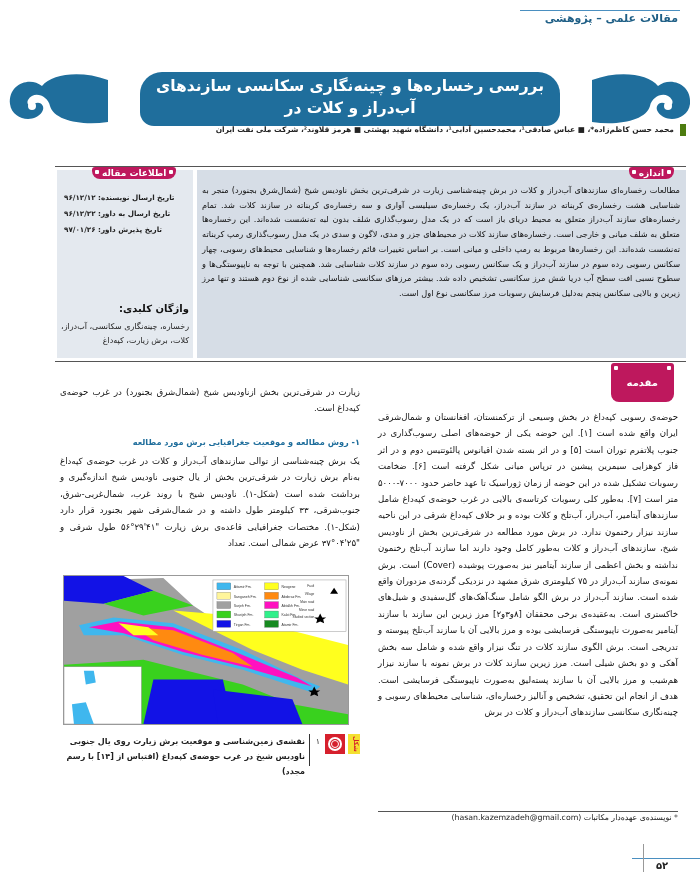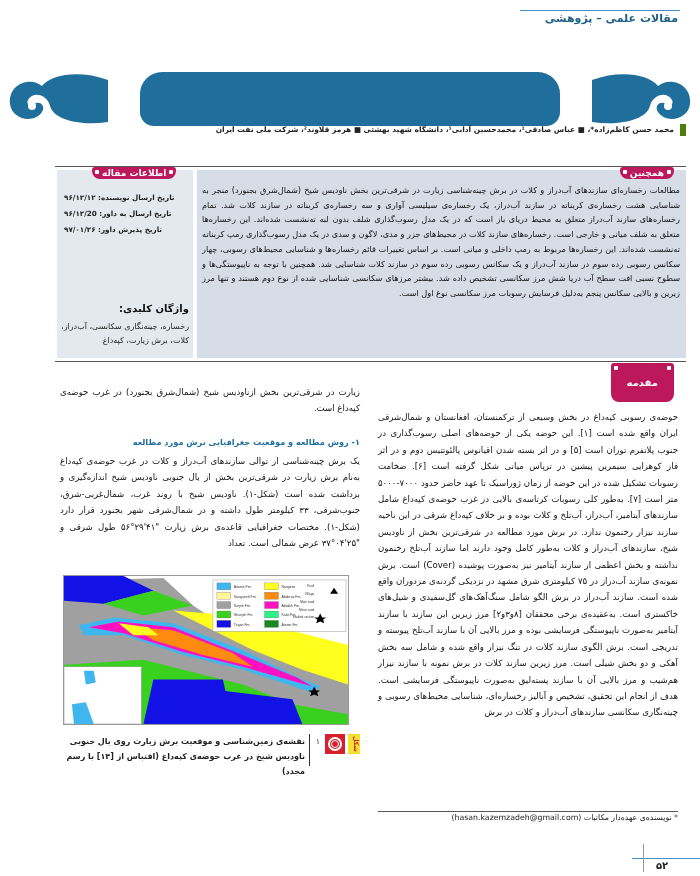--- a/index.html
+++ b/index.html
@@ -76,35 +76,36 @@
   <svg class="scroll left" viewBox="0 0 110 58">
     <path d="M108 10 C80 0 52 4 42 16 C30 6 8 14 10 34 C12 50 34 54 42 42 C46 36 40 30 34 34 C30 38 26 34 28 30 C34 20 48 26 50 36 C54 50 80 56 108 52 Z" fill="#1f6e9c"></path>
     <circle cx="32" cy="36" r="4" fill="#fff"></circle>
   </svg>
   <div class="banner-body"></div>
   <svg class="scroll right" viewBox="0 0 110 58" style="transform:scaleX(-1)">
     <path d="M108 10 C80 0 52 4 42 16 C30 6 8 14 10 34 C12 50 34 54 42 42 C46 36 40 30 34 34 C30 38 26 34 28 30 C34 20 48 26 50 36 C54 50 80 56 108 52 Z" fill="#1f6e9c"></path>
     <circle cx="32" cy="36" r="4" fill="#fff"></circle>
   </svg>
   <div class="banner-title">
+    <div>بررسی رخساره‌ها و چینه‌نگاری سکانسی سازندهای آب‌دراز و کلات در</div>
   </div>
 </div>
 
 <div class="authors">محمد حسن کاظم‌زاده*، ■ عباس صادقی¹، محمدحسین آدابی¹، دانشگاه شهید بهشتی ■ هرمز قلاوند²، شرکت ملی نفت ایران</div>
 
 <div class="abstract-top-rule"></div>
 <div class="abstract-box"></div>
 <div class="info-box"></div>
-<div class="tag tag-abstract">همچنین</div>
+<div class="tag tag-abstract">اندازه</div>
 <div class="tag tag-info">اطلاعات مقاله</div>
 <div class="abstract-text">مطالعات رخساره‌ای سازندهای آب‌دراز و کلات در برش چینه‌شناسی زیارت در شرقی‌ترین بخش ناودیس شیخ (شمال‌شرق بجنورد) منجر به شناسایی هشت رخساره‌ی کربناته در سازند آب‌دراز، یک رخساره‌ی سیلیسی آواری و سه رخساره‌ی کربناته در سازند کلات شد. تمام رخساره‌های سازند آب‌دراز متعلق به محیط دریای باز است که در یک مدل رسوب‌گذاری شلف بدون لبه ته‌نشست شده‌اند. این رخساره‌ها متعلق به شلف میانی و خارجی است. رخساره‌های سازند کلات در محیط‌های جزر و مدی، لاگون و سدی در یک مدل رسوب‌گذاری رمپ کربناته ته‌نشست شده‌اند. این رخساره‌ها مربوط به رمپ داخلی و میانی است. بر اساس تغییرات قائم رخساره‌ها و شناسایی محیط‌های رسوبی، چهار سکانس رسوبی رده سوم در سازند آب‌دراز و یک سکانس رسوبی رده سوم در سازند کلات شناسایی شد. همچنین با توجه به ناپیوستگی‌ها و سطوح نسبی افت سطح آب دریا شش مرز سکانسی تشخیص داده شد. بیشتر مرزهای سکانسی شناسایی شده از نوع دوم هستند و تنها مرز زیرین و بالایی سکانس پنجم به‌دلیل فرسایش رسوبات مرز سکانسی نوع اول است.</div>
 
 <div class="info-dates">
   <div>تاریخ ارسال نویسنده: ۹۶/۱۲/۱۲</div>
-  <div>تاریخ ارسال به داور: ۹۶/۱۲/20</div>
+  <div>تاریخ ارسال به داور: ۹۶/۱۲/۲۲</div>
   <div>تاریخ پذیرش داور: ۹۷/۰۱/۲۶</div>
 </div>
 <div class="keywords-title">واژگان کلیدی:</div>
 <div class="keywords">رخساره، چینه‌نگاری سکانسی، آب‌دراز، کلات، برش زیارت، کپه‌داغ</div>
 <div class="abstract-bottom-rule"></div>
 
 <div class="tag tag-intro">مقدمه</div>
 <div class="col-right">حوضه‌ی رسوبی کپه‌داغ در بخش وسیعی از ترکمنستان، افغانستان و شمال‌شرقی ایران واقع شده است [۱]. این حوضه یکی از حوضه‌های اصلی رسوب‌گذاری در جنوب پلاتفرم توران است [۵] و در اثر بسته شدن اقیانوس پالئوتتیس دوم و در اثر فاز کوهزایی سیمرین پیشین در ترپاس میانی شکل گرفته است [۶]. ضخامت رسوبات تشکیل شده در این حوضه از زمان ژوراسیک تا عهد حاضر حدود ۷۰۰۰-۵۰۰۰ متر است [۷]. به‌طور کلی رسوبات کرتاسه‌ی بالایی در غرب حوضه‌ی کپه‌داغ شامل سازندهای آیتامیر، آب‌دراز، آب‌تلخ و کلات بوده و بر خلاف کپه‌داغ شرقی در این ناحیه سازند نیزار رخنمون ندارد. در برش مورد مطالعه در شرقی‌ترین بخش از ناودیس شیخ، سازندهای آب‌دراز و کلات به‌طور کامل وجود دارند اما سازند آب‌تلخ رخنمون نداشته و بخش اعظمی از سازند آیتامیر نیز به‌صورت پوشیده (Cover) است. برش نمونه‌ی سازند آب‌دراز در ۷۵ کیلومتری شرق مشهد در نزدیکی گردنه‌ی مزدوران واقع شده است. سازند آب‌دراز در برش الگو شامل سنگ‌آهک‌های گل‌سفیدی و شیل‌های خاکستری است. به‌عقیده‌ی برخی محققان [۸و۳و۲] مرز زیرین این سازند با سازند آیتامیر به‌صورت ناپیوستگی فرسایشی بوده و مرز بالایی آن با سازند آب‌تلخ پیوسته و تدریجی است. برش الگوی سازند کلات در تنگ نیزار واقع شده و شامل سه بخش آهکی و دو بخش شیلی است. مرز زیرین سازند کلات در برش نمونه با سازند نیزار هم‌شیب و مرز بالایی آن با سازند پسته‌لیق به‌صورت ناپیوستگی فرسایشی است. هدف از انجام این تحقیق، تشخیص و آنالیز رخساره‌ای، شناسایی محیط‌های رسوبی و چینه‌نگاری سکانسی سازندهای آب‌دراز و کلات در برش</div>
 <div class="col-left-intro">زیارت در شرقی‌ترین بخش ازناودیس شیخ (شمال‌شرق بجنورد) در غرب حوضه‌ی کپه‌داغ است.</div>
 

